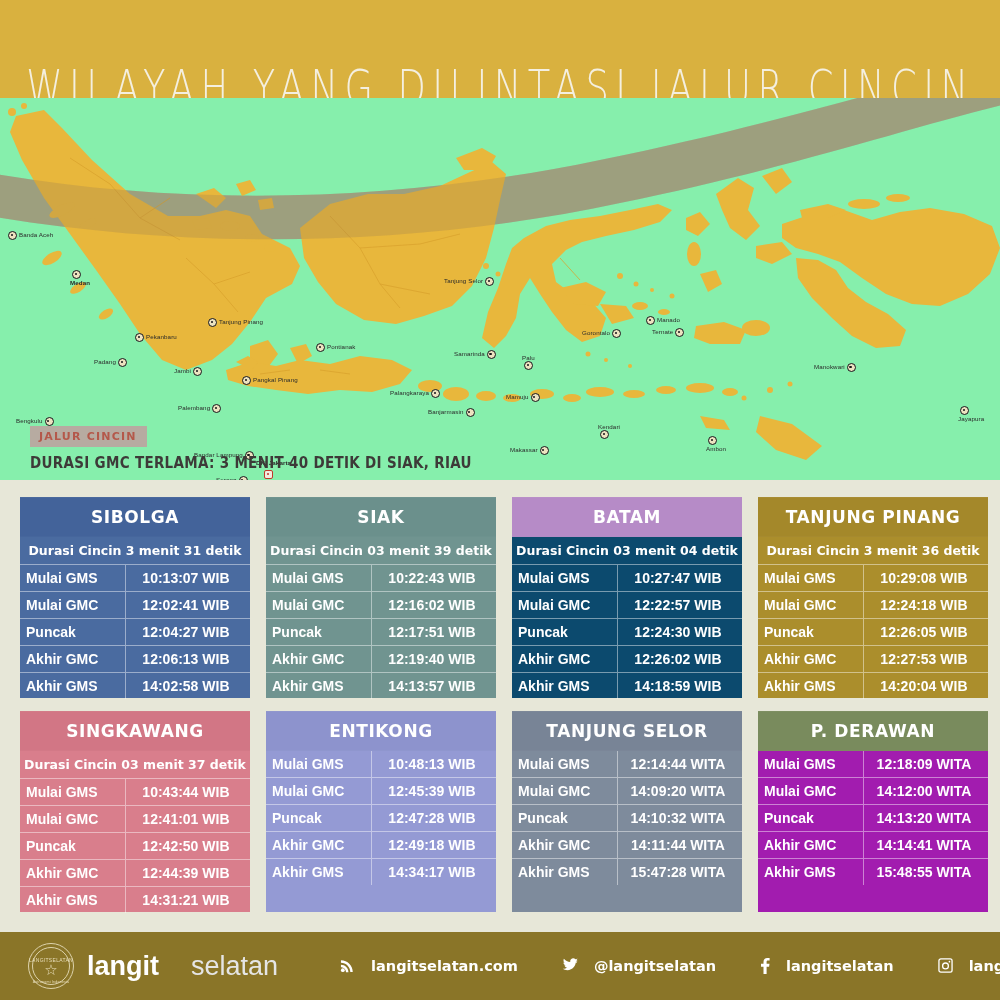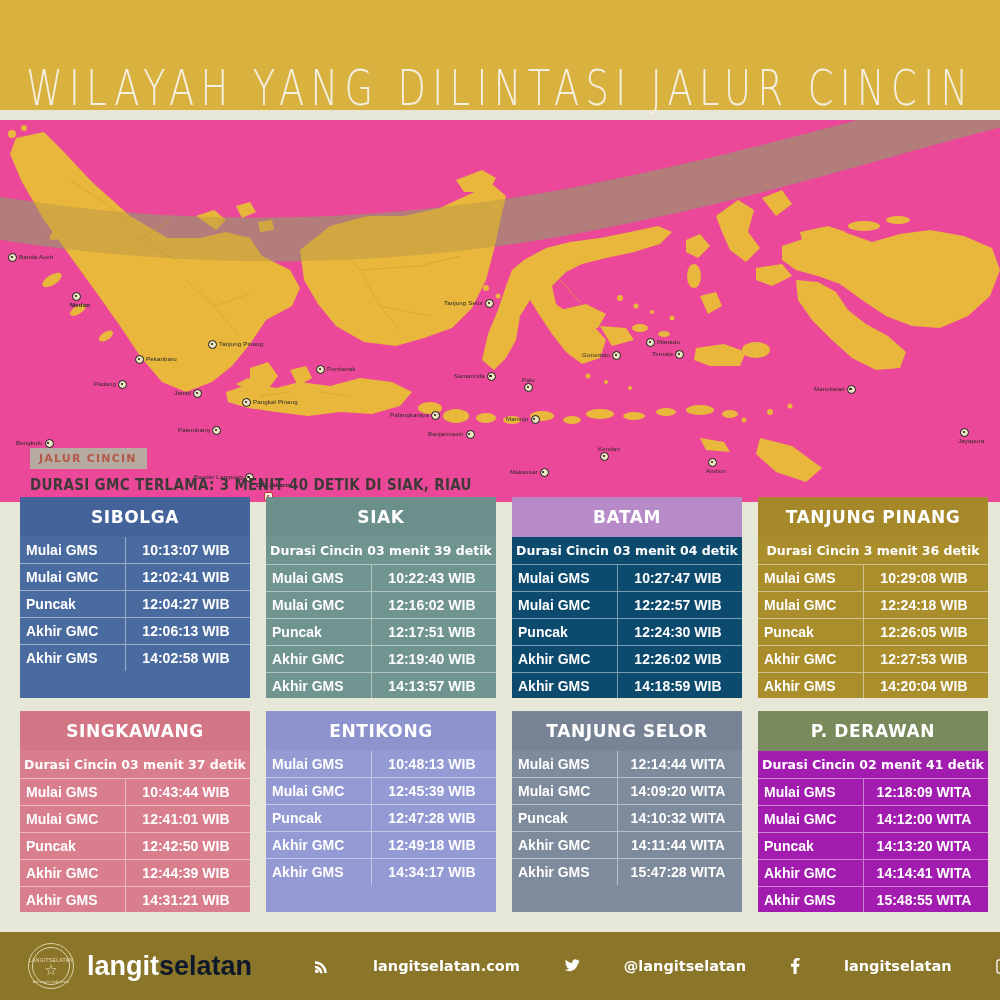--- a/index.html
+++ b/index.html
@@ -22,22 +22,22 @@
     font-size:40px;
     letter-spacing:7px;
     font-weight:300;
     font-family:"DejaVu Sans", sans-serif;
     transform:scaleY(1.25) scaleX(0.92);
     white-space:nowrap;
   }
 
   
   .map-panel{
-    position:absolute;left:0;top:120px;width:1000px;height:382px;
-    background:#ec4899;overflow:hidden;
+    position:absolute;left:0;top:98px;width:1000px;height:382px;
+    background:#86efac;overflow:hidden;
   }
   .map-svg{position:absolute;left:0;top:0;width:1000px;height:382px;}
   .city{
     position:absolute;
     font-size:6.2px;
     color:#2a2a2a;
     font-family:"Liberation Sans", sans-serif;
     white-space:nowrap;
     letter-spacing:.1px;
   }
@@ -126,24 +126,24 @@
   .seal-glyph{
     position:absolute;left:0;top:18px;width:100%;text-align:center;
     font-size:15px;color:#e9dfbb;line-height:1;
   }
   .seal-sub{
     position:absolute;left:0;bottom:4px;width:100%;text-align:center;
     font-size:3.6px;color:#e9dfbb;letter-spacing:.2px;
   }
   .brand-word{margin-left:13px;font-size:27px;color:#ffffff;line-height:1;}
   .brand-word b{font-weight:bold;}
-  .brand-word span{font-weight:700;color:#0f172a;}
+  .brand-word span{font-weight:400;color:#e5e5e5;margin-left:32px;}
   .social{display:flex;align-items:center;margin-left:62px;gap:44px;}
-  .soc{display:flex;align-items:center;color:#ffffff;font-size:14.5px;font-weight:600;
-       font-family:"DejaVu Sans", sans-serif;white-space:nowrap;gap:28px;}
+  .soc{display:flex;color:#ffffff;font-size:14.5px;font-weight:600;
+       font-family:"DejaVu Sans", sans-serif;white-space:nowrap;}
   .soc svg{margin-right:8px;flex:0 0 auto;}
 </style>
 </head>
 <body>
 
 <div id="page">
 
   <div class="header">
     <div class="header-title">WILAYAH YANG DILINTASI JALUR CINCIN</div>
   </div>
@@ -299,20 +299,21 @@
     <div class="legend">
       <span>JALUR CINCIN</span>
     </div>
     <div class="map-caption">DURASI GMC TERLAMA: 3 MENIT 40 DETIK DI SIAK, RIAU</div>
   </div>
 
   <div class="cards">
     <div class="card-grid" id="card-grid">
         <div class="card" style="background: rgb(74, 107, 160);">
           <div class="card-title" style="background: rgb(67, 99, 154);">SIBOLGA</div>
+          <div class="card-sub">Durasi Cincin 3 menit 31 detik</div>
           <div class="card-row">
             <div class="lbl">Mulai GMS</div>
             <div class="val">10:13:07 WIB</div>
           </div>
           <div class="card-row">
             <div class="lbl">Mulai GMC</div>
             <div class="val">12:02:41 WIB</div>
           </div>
           <div class="card-row">
             <div class="lbl">Puncak</div>
@@ -464,21 +465,20 @@
             <div class="lbl">Akhir GMC</div>
             <div class="val">14:11:44 WITA</div>
           </div>
           <div class="card-row">
             <div class="lbl">Akhir GMS</div>
             <div class="val">15:47:28 WITA</div>
           </div>
         </div>
         <div class="card" style="background: #a21caf;">
           <div class="card-title" style="background: rgb(121, 139, 93);">P. DERAWAN</div>
-          <div class="card-sub">Durasi Cincin 02 menit 41 detik</div>
           <div class="card-row">
             <div class="lbl">Mulai GMS</div>
             <div class="val">12:18:09 WITA</div>
           </div>
           <div class="card-row">
             <div class="lbl">Mulai GMC</div>
             <div class="val">14:12:00 WITA</div>
           </div>
           <div class="card-row">
             <div class="lbl">Puncak</div>

